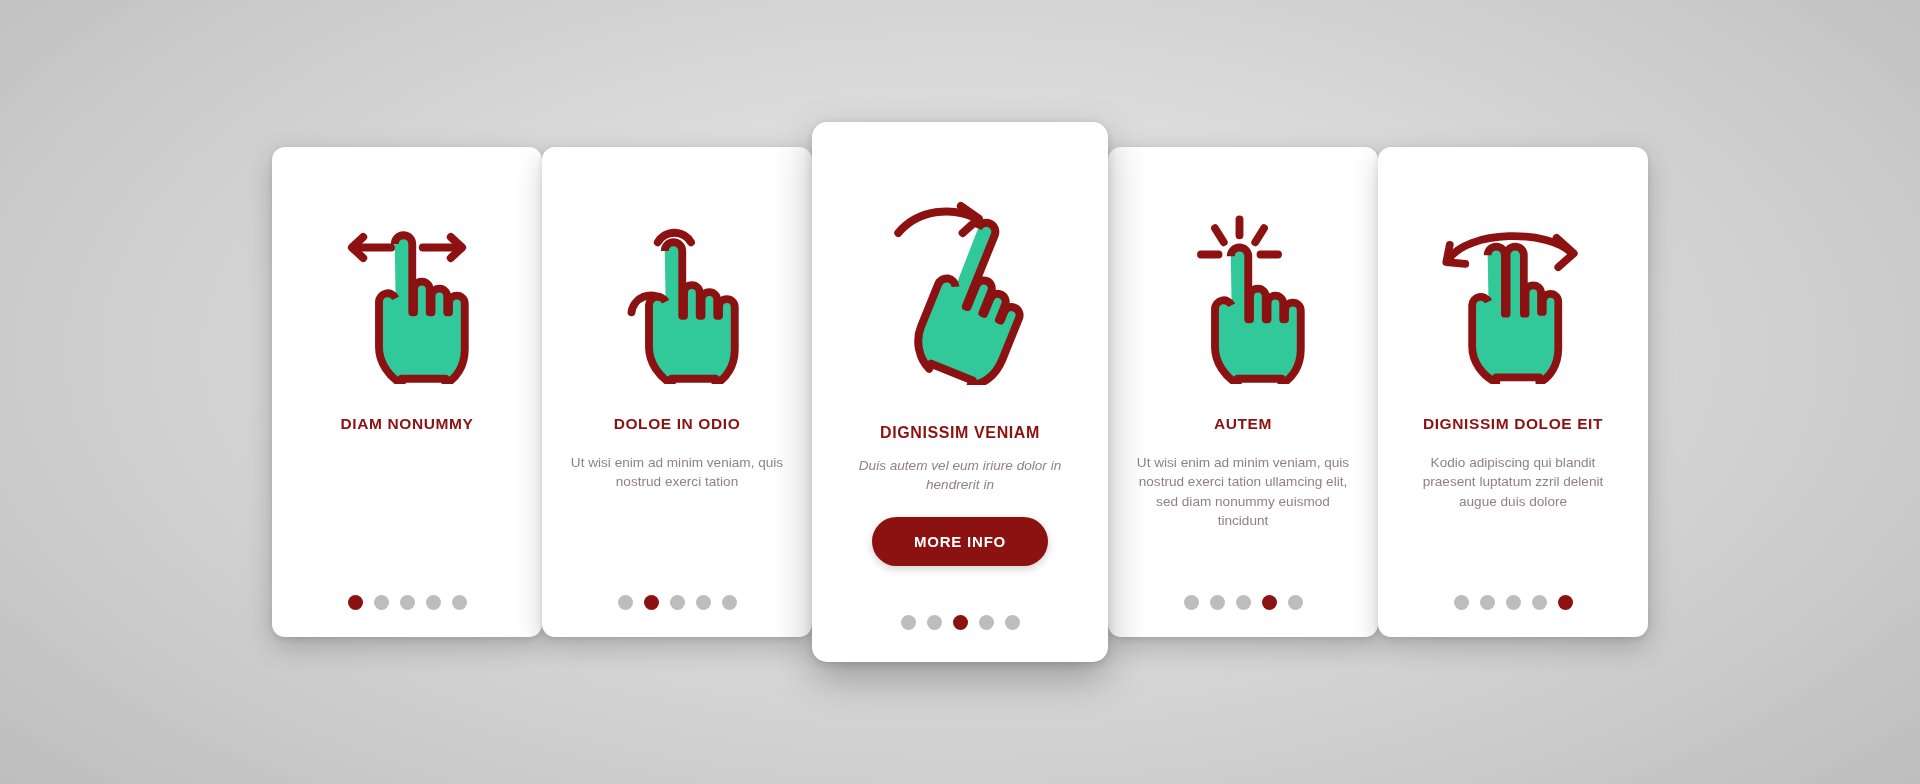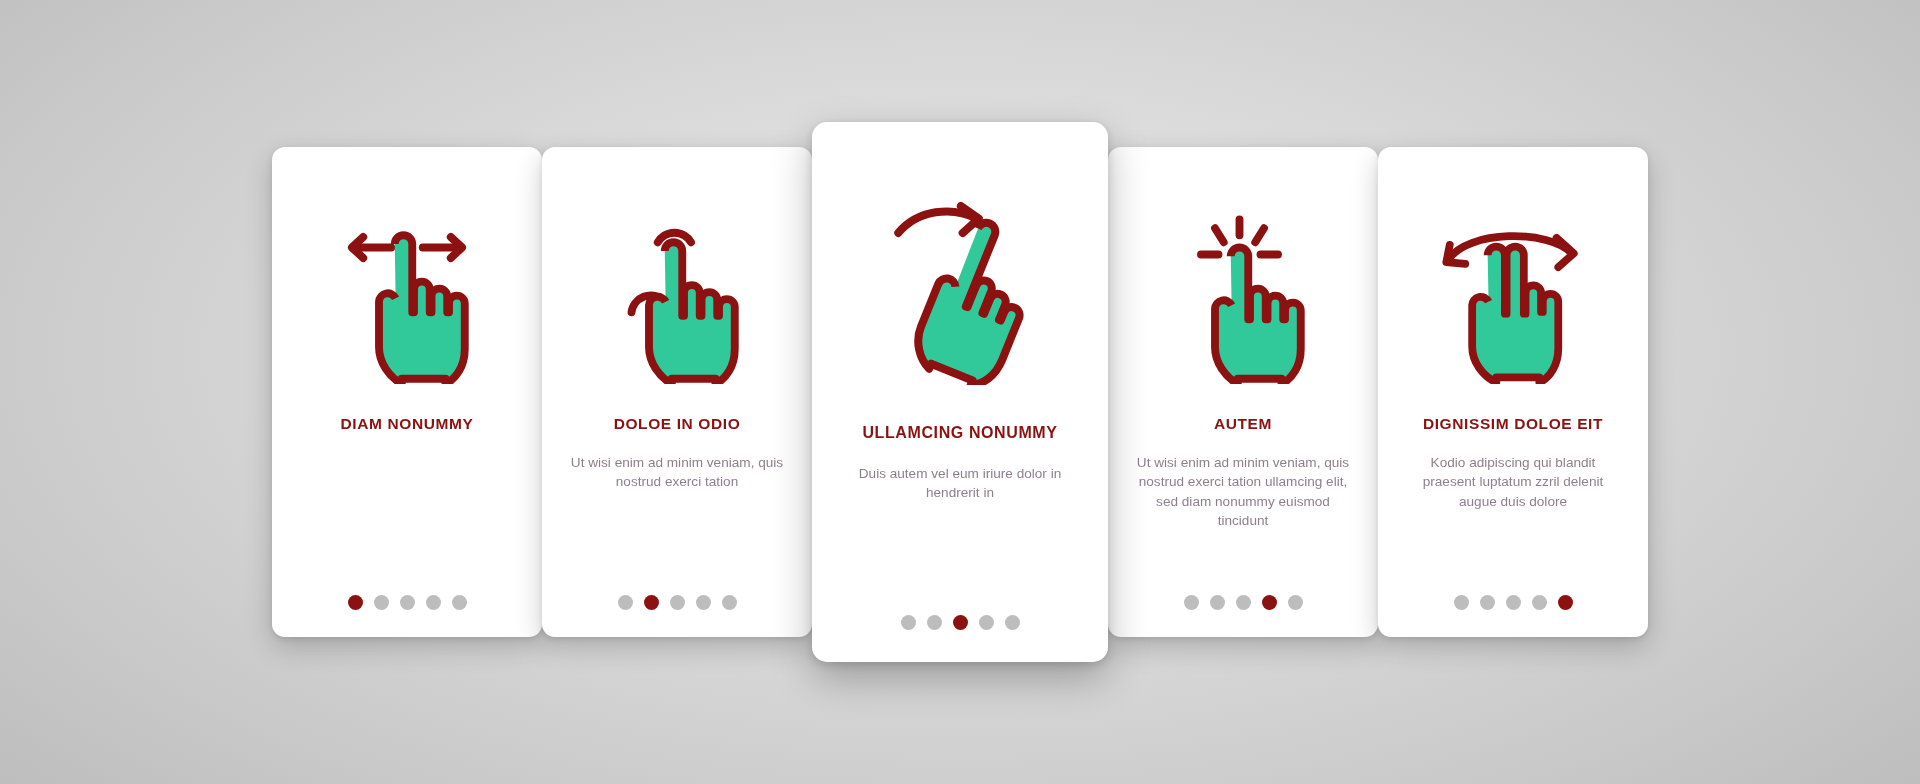--- a/index.html
+++ b/index.html
@@ -70,21 +70,21 @@
   .card.featured .card-title { font-size: 16px; }
 
   .card-body {
     margin-top: 20px;
     font-size: 13.6px;
     line-height: 1.42;
     color: #8f7f8d;
     text-align: center;
     max-width: 214px;
   }
-  .card.featured .card-body { max-width: 210px; margin-top: 22px; }
+  .card.featured .card-body { max-width: 210px; margin-top: 14px; font-style: italic; }
 
   .more-info-button {
     margin-top: 22px;
     background: #8c1111;
     color: #ffffff;
     border: none;
     border-radius: 28px;
     font-family: "Liberation Sans", sans-serif;
     font-size: 15px;
     font-weight: bold;
@@ -166,22 +166,23 @@
         <svg viewBox="0 0 170 210" width="152" height="188" xmlns="http://www.w3.org/2000/svg">
     <g fill="none" stroke="#8C1111" stroke-width="9" stroke-linecap="round" stroke-linejoin="round">
       <path d="M16 40 C38 14 76 10 104 24"></path>
       <path d="M86 10 L106 24 L88 40"></path>
     </g>
     <g transform="rotate(22 86 120)">
       <path d="M72 34 a10 10 0 0 1 20 0 V120 h2 V94 a9 9 0 0 1 18 0 v26 h2 V102 a9 9 0 0 1 18 0 v18 h2 V110 a9 9 0 0 1 18 0 v50 c0 20 -10 34 -22 40 v-6 H80 v6 C66 194 54 178 54 160 V108 a10 10 0 0 1 19 -4" fill="#31C99A" stroke="#8C1111" stroke-width="9" stroke-linejoin="round"></path>
     </g>
   </svg>
       </div>
-      <div class="card-title">ULLAMCING NONUMMY</div>
+      <div class="card-title">DIGNISSIM VENIAM</div>
       <div class="card-body">Duis autem vel eum iriure dolor in hendrerit in</div>
+      <button class="more-info-button">MORE INFO</button>
       <div class="dots">
         <span class="dot"></span>
         <span class="dot"></span>
         <span class="dot active"></span>
         <span class="dot"></span>
         <span class="dot"></span>
       </div>
     </div>
     <div class="card">
       <div class="icon-wrap">

